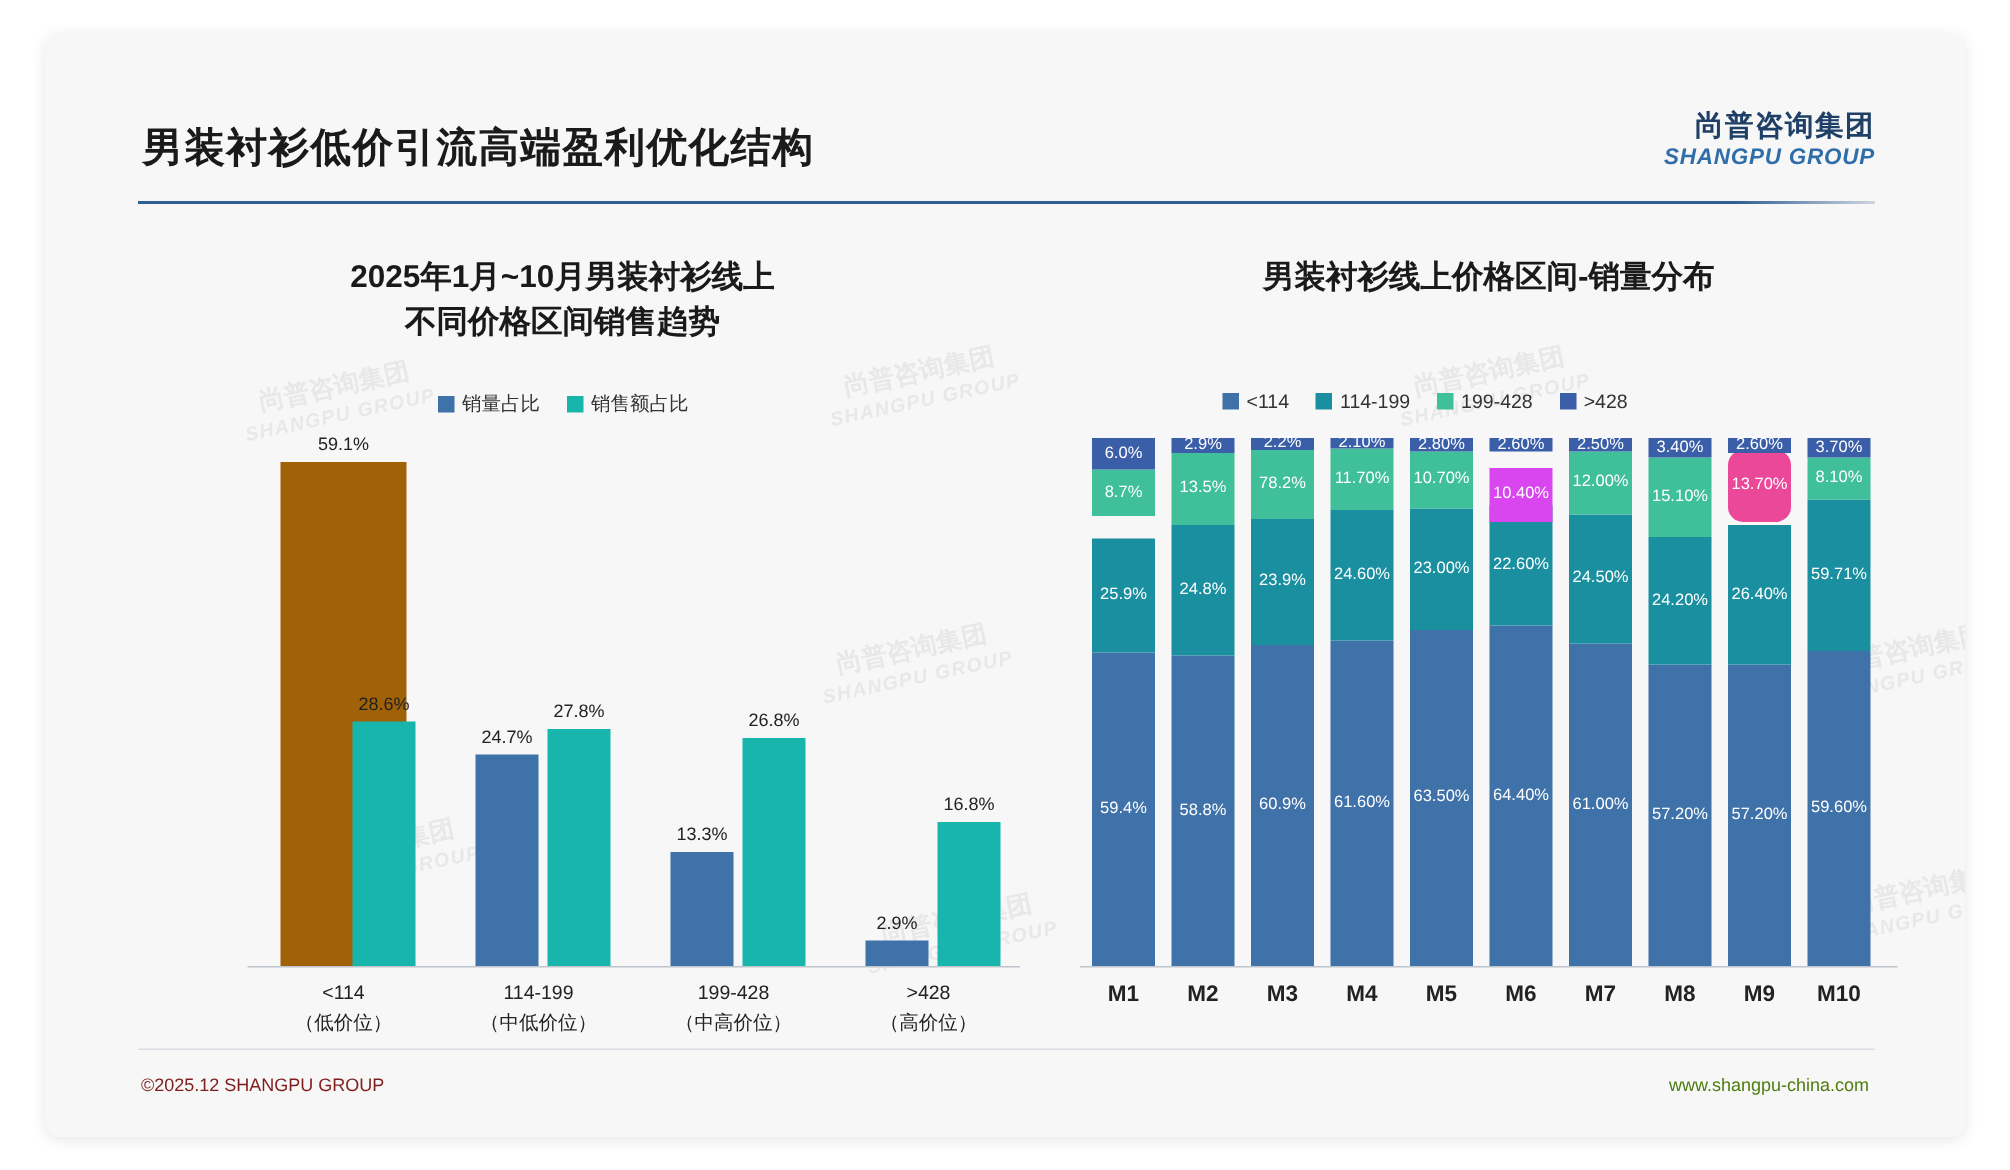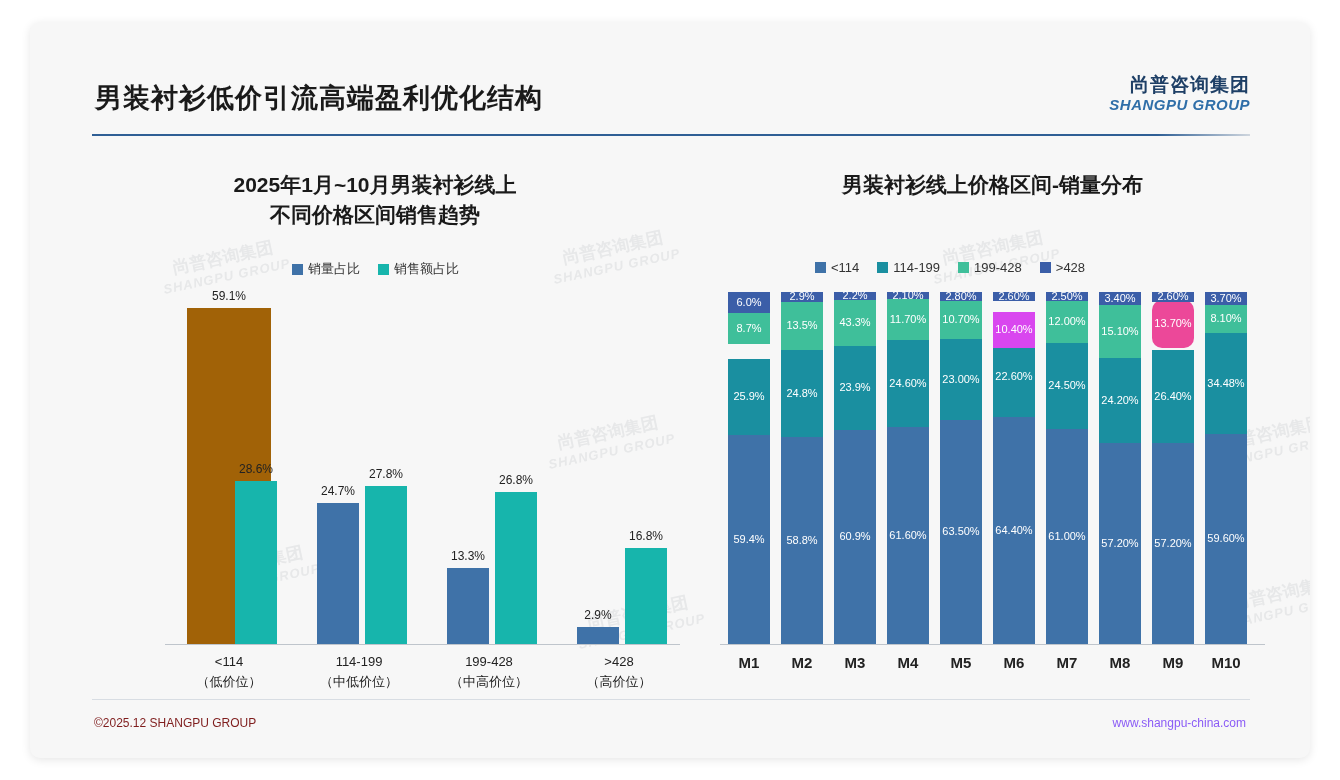--- a/index.html
+++ b/index.html
@@ -210,21 +210,21 @@
     left: 64px;
     bottom: 28px;
     font-size: 12px;
     color: #7f1d1d;
   }
   .footer-right {
     position: absolute;
     right: 64px;
     bottom: 28px;
     font-size: 12px;
-    color: #8b5cf6;
+    color: #4d7c0f;
   }
 </style>
 </head>
 <body>
 
 <div id="slide">
   <div class="card">
 
     <div class="wm" style="left:130px; top:225px; transform:rotate(-12deg);">
       <div>尚普咨询集团</div>
@@ -399,21 +399,21 @@
         </div>
 
         <div class="stack" style="left:114px;">
           <div class="seg" style="bottom:0; height:214px; background:#3f72a8;">
               <span>60.9%</span>
             </div>
           <div class="seg" style="bottom:214px; height:84px; background:#1a8fa0;">
               <span>23.9%</span>
             </div>
           <div class="seg" style="bottom:298px; height:46px; background:#3fbf9a;">
-              <span>43.3%</span>
+              <span>78.2%</span>
             </div>
           <div class="seg" style="bottom:344px; height:8px; background:#3b5ea8;">
               <span>2.2%</span>
             </div>
           <div class="xlab">M3</div>
         </div>
 
         <div class="stack" style="left:167px;">
           <div class="seg" style="bottom:0; height:217px; background:#3f72a8;">
               <span>61.60%</span>
@@ -508,21 +508,21 @@
               <span>2.60%</span>
             </div>
           <div class="xlab">M9</div>
         </div>
 
         <div class="stack" style="left:485px;">
           <div class="seg" style="bottom:0; height:210px; background:#3f72a8;">
               <span>59.60%</span>
             </div>
           <div class="seg" style="bottom:210px; height:101px; background:#1a8fa0;">
-              <span>34.48%</span>
+              <span>59.71%</span>
             </div>
           <div class="seg" style="bottom:311px; height:28px; background:#3fbf9a;">
               <span>8.10%</span>
             </div>
           <div class="seg" style="bottom:339px; height:13px; background:#3b5ea8;">
               <span>3.70%</span>
             </div>
           <div class="xlab">M10</div>
         </div>
 

